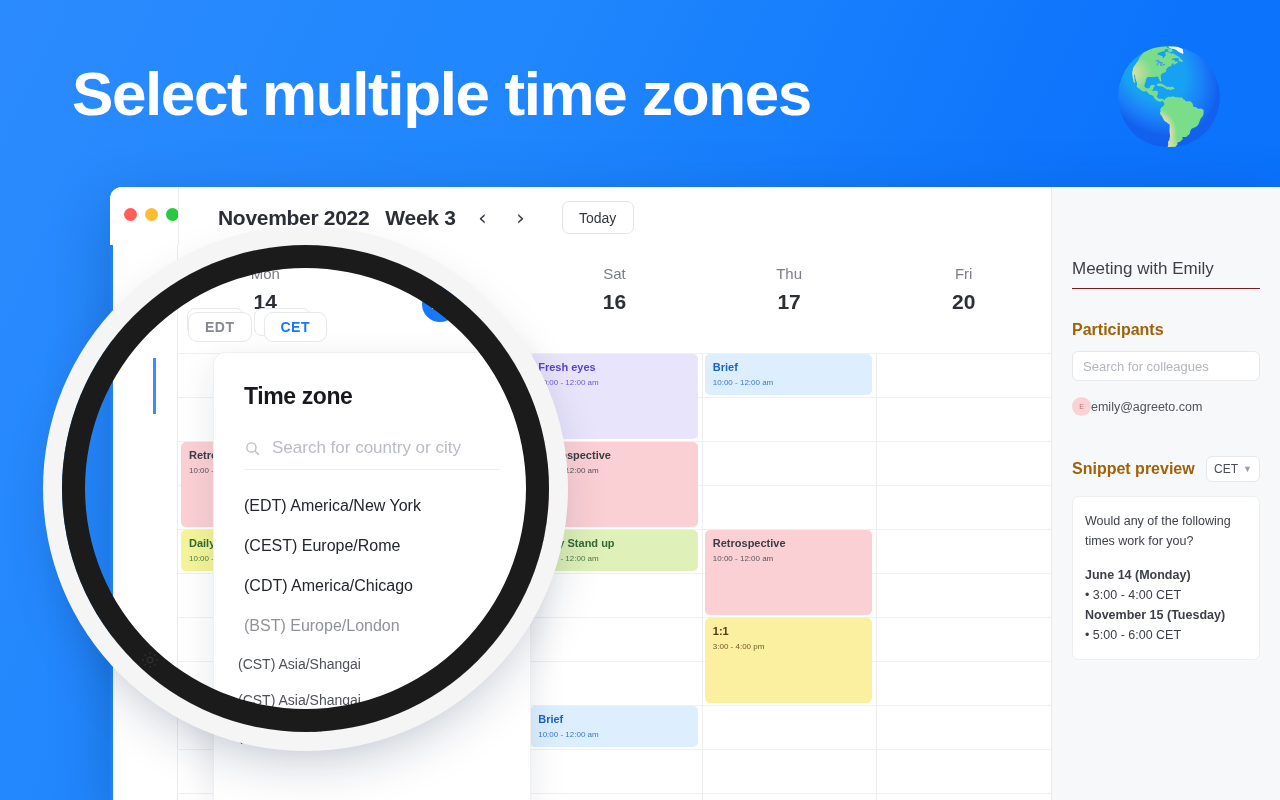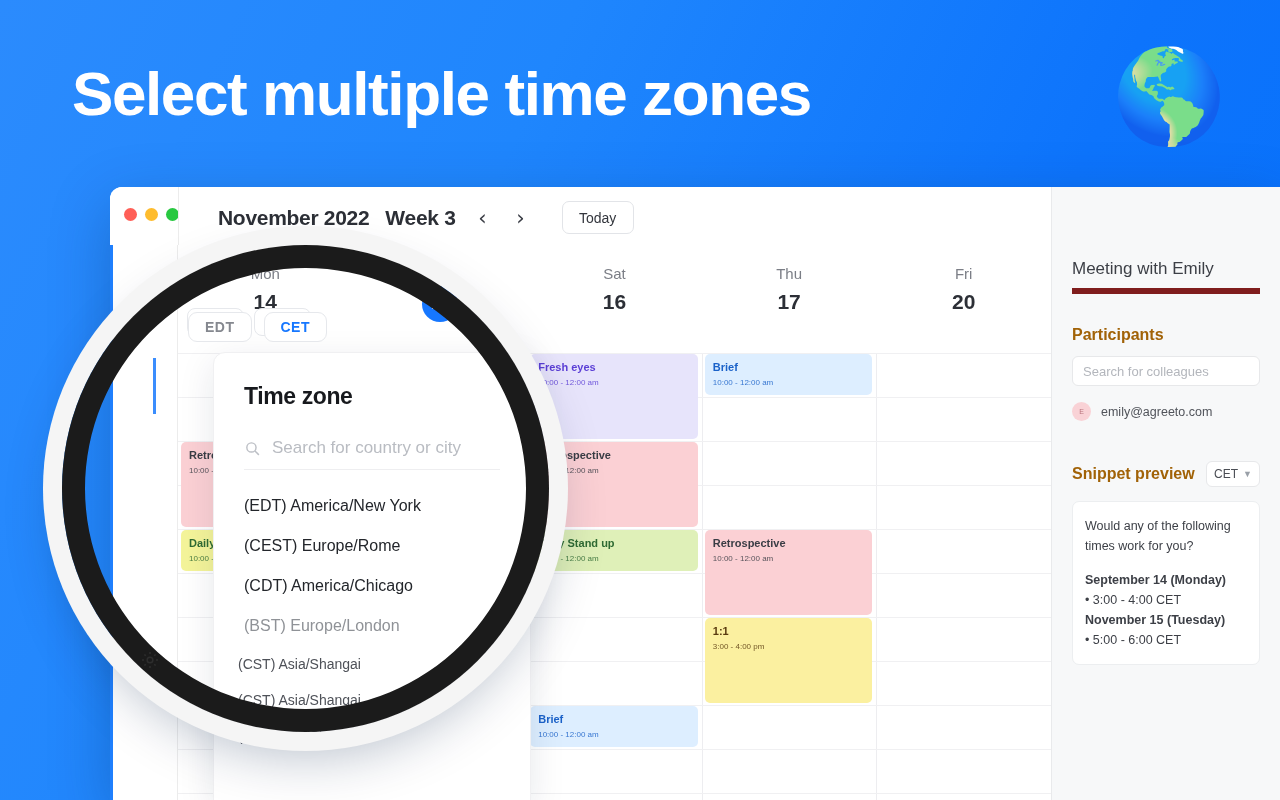--- a/index.html
+++ b/index.html
@@ -79,26 +79,26 @@
   .grow{ position:absolute; left:0; width:100%; height:1px; background:#f0f0f2; }
 
   .ev{ position:absolute; border-radius:5px; padding:7px 8px 0 8px; overflow:hidden; }
   .ev-t{ font-size:11px; font-weight:700; line-height:13px; }
   .ev-s{ font-size:8px; margin-top:4px; opacity:.85; }
 
   
   .rpanel{ position:absolute; left:941px; top:0; width:229px; height:613px;
            background:#f7f8f9; border-left:1px solid #e9eaec; padding:60px 0 0 0; }
   .rp-title{ margin:12px 20px 0; font-size:17px; color:#3c3f46; padding-bottom:9px;
-             border-bottom:6px solid #7f1d1d; }
+             border-bottom:1px solid #7f1d1d; }
   .rp-h{ margin:32px 20px 0; font-size:16px; font-weight:700; color:#a16207; }
   .rp-input{ margin:12px 20px 0; height:30px; background:#fff; border:1px solid #e7e8ea;
              border-radius:6px; display:flex; align-items:center; padding:0 10px;
              font-size:13px; color:#b3b6bc; }
-  .rp-part{ margin:16px 20px 0; display:flex; align-items:center; gap:10px; }
+  .rp-part{ margin:16px 20px 0; display:flex; align-items:center; }
   .avatar{ width:19px; height:19px; border-radius:50%; background:#f9d2d6; color:#b8737e;
            font-size:7px; display:flex; align-items:center; justify-content:center; }
   .rp-email{ font-size:12.5px; color:#50535a; }
   .rp-row{ margin:40px 20px 0; display:flex; align-items:center; justify-content:space-between; }
   .rp-sel{ height:26px; padding:0 7px; background:#fff; border:1px solid #e7e8ea; border-radius:6px;
            display:flex; align-items:center; gap:5px; font-size:12px; color:#4a4d54; cursor:pointer; }
   .chev{ font-size:9px; color:#9aa0a8; }
   .snippet{ margin:14px 20px 0; background:#fff; border:1px solid #eceef0; border-radius:7px;
             padding:14px 12px; font-size:12.5px; color:#3c3f46; line-height:20px; }
   .sn-b{ font-weight:700; }
@@ -261,21 +261,21 @@
       <span class="rp-h" style="margin:0">Snippet preview</span>
       <span class="rp-sel">
         <span>CET</span>
         <span class="chev">▼</span>
       </span>
     </div>
     <div class="snippet">
       <div>Would any of the following</div>
       <div>times work for you?</div>
       <div style="height:14px"></div>
-      <div class="sn-b">September 14 (Monday)</div>
+      <div class="sn-b">June 14 (Monday)</div>
       <div>• 3:00 - 4:00 CET</div>
       <div class="sn-b">November 15 (Tuesday)</div>
       <div>• 5:00 - 6:00 CET</div>
     </div>
   </div>
 </div>
 
 <div class="dd">
   <div class="dd-title">Time zone</div>
   <div class="dd-search">

